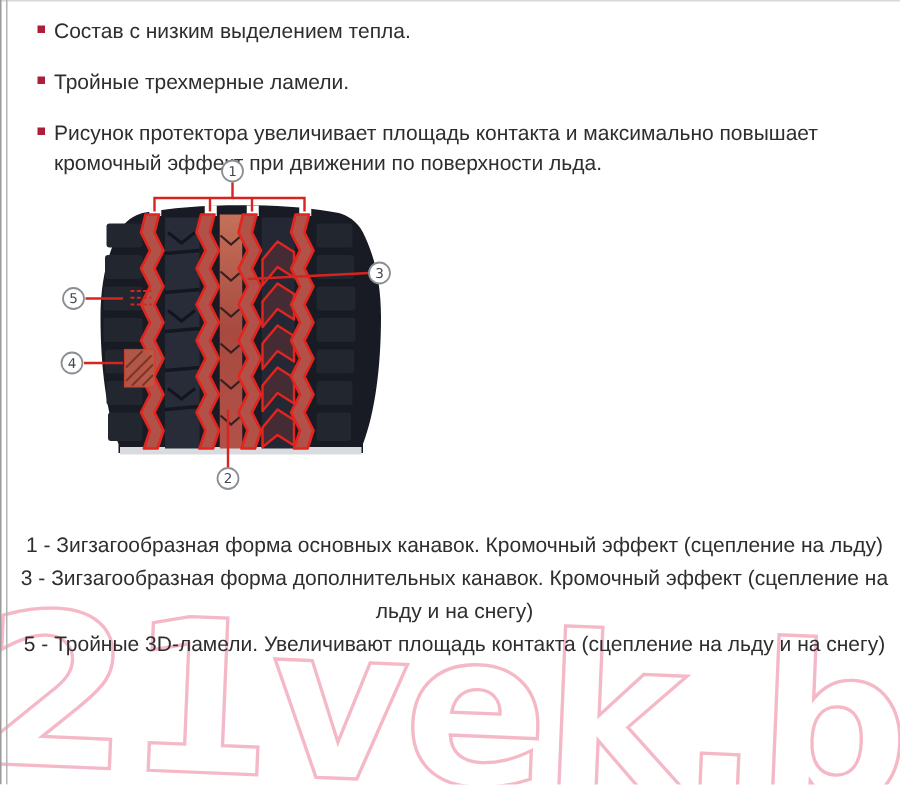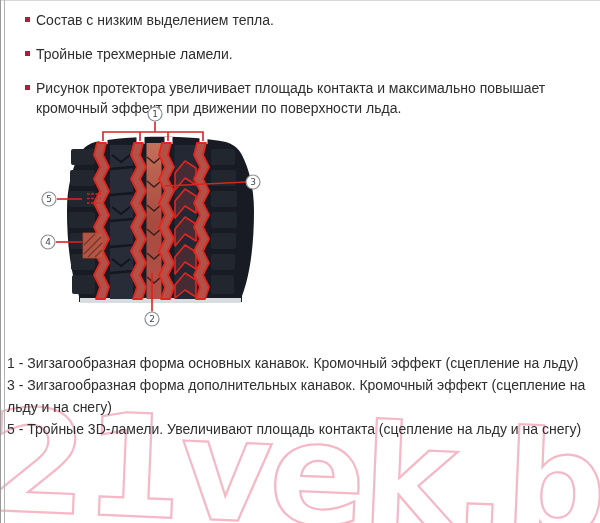--- a/index.html
+++ b/index.html
@@ -33,21 +33,21 @@
   ul.features { list-style:none; position:absolute; top:10px; left:25px; width:575px; }
   ul.features li { position:relative; padding-left:11px; margin-bottom:14px; font-size:14px; line-height:20px; }
   ul.features .bullet {
     position:absolute; left:0; top:7px; width:5px; height:5px; background:#ab1f3a;
   }
   ul.features .ftext { display:inline; }
 
   .figure { position:absolute; left:33px; top:105px; width:235px; height:230px; }
 
   .legend { position:absolute; top:352px; left:7px; width:592px; font-size:14px; line-height:22px; }
-  .legend .legend-item { white-space:normal; }
+  .legend .legend-item { white-space:normal;text-align:center; }
 
   svg text.callout-num {
     font-family:"DejaVu Sans", sans-serif; font-size:9px; fill:#42464d;
   }
 </style>
 </head>
 <body>
 
 <div class="border-top"></div>
 <div class="vline v1"></div>

